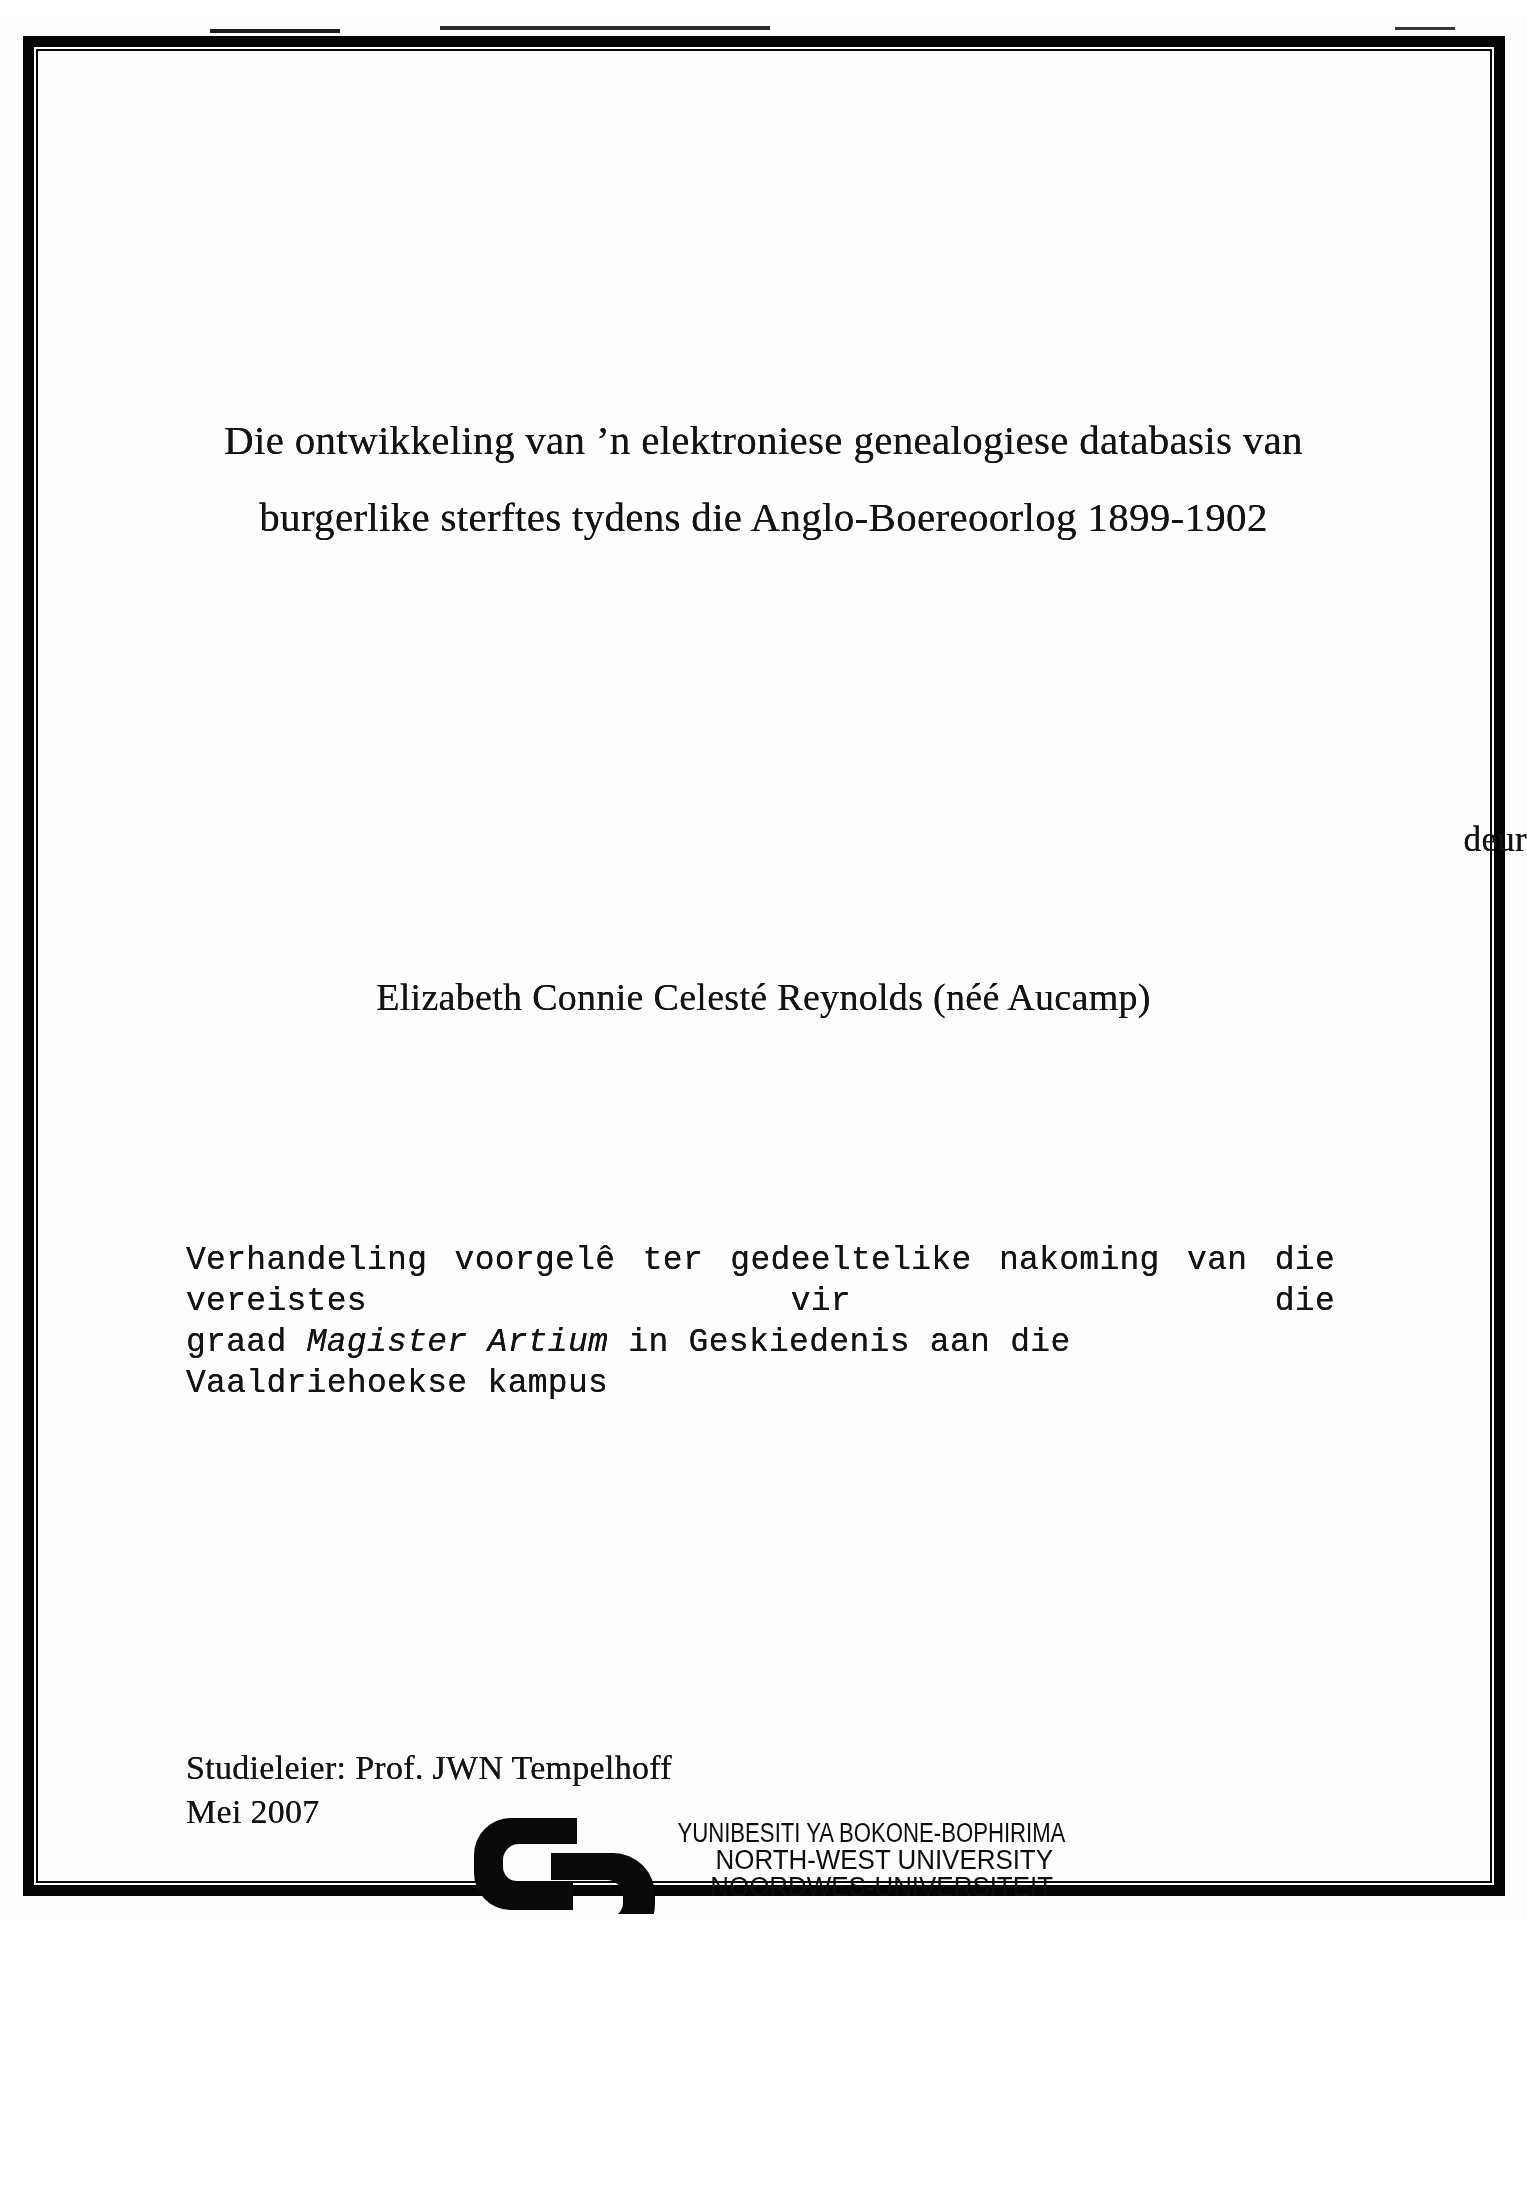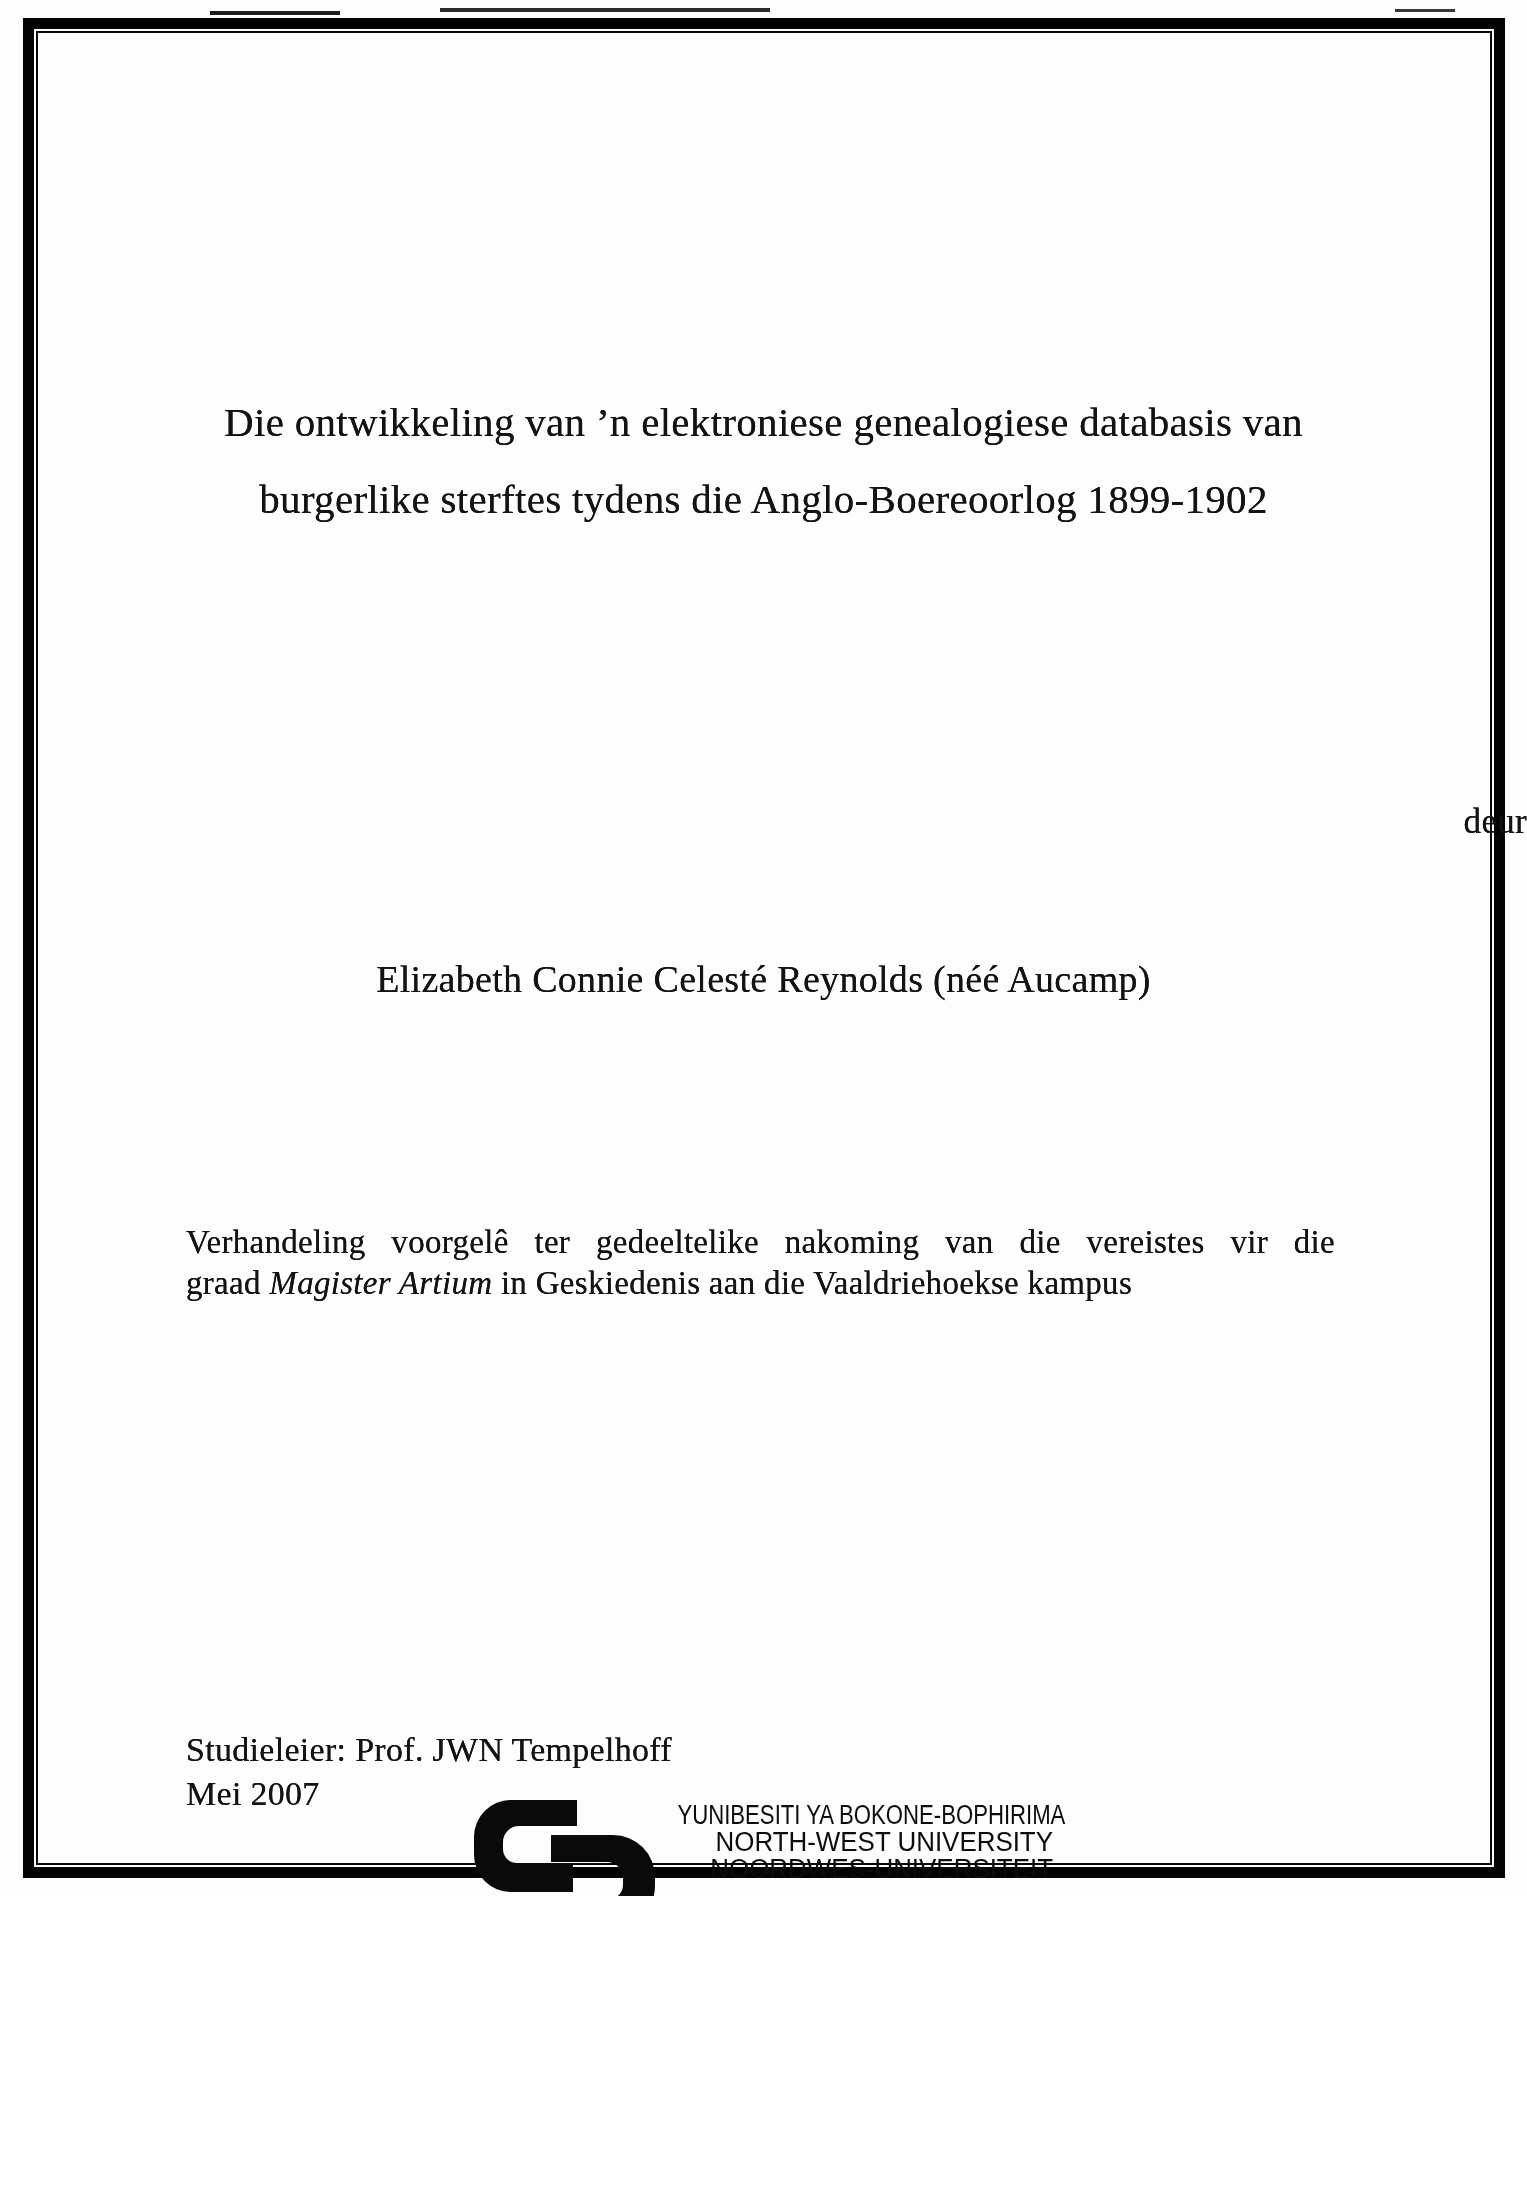--- a/index.html
+++ b/index.html
@@ -3,20 +3,21 @@
 <meta charset="utf-8">
 <style>
   html,body { margin:0; padding:0; background:#ffffff; }
   .page {
     position:relative;
     width:1527px; height:1896px;
     background:#fdfdfd;
     font-family:"Liberation Serif","DejaVu Serif",serif;
     color:#131313;
     overflow:hidden;
+    margin-top:18px;
   }
   
   .frame-outer {
     position:absolute; left:23px; top:18px; right:22px; bottom:18px;
     border:11px solid #040404;
   }
   .frame-inner {
     position:absolute; left:2px; top:2px; right:2px; bottom:2px;
     border:2px solid #070707;
   }
@@ -42,21 +43,21 @@
     text-align:right; font-size:35px; line-height:36px;
   }
 
   .author {
     position:absolute; left:0; right:0; top:958px;
     text-align:center; font-size:38px; line-height:42px;font-family:Liberation Serif, serif;
   }
 
   .note {
     position:absolute; left:186px; top:1222px; width:1149px;
-    font-size:33px; line-height:41px;
+    font-size:33px; line-height:41px;font-family:Liberation Mono, monospace;
   }
   .note-line1 { text-align:justify; text-align-last:justify; }
   .note-italic { font-style:italic; }
 
   .supervisor-block {
     position:absolute; left:186px; top:1728px;
     font-size:34px; line-height:44px;
   }
 
   

